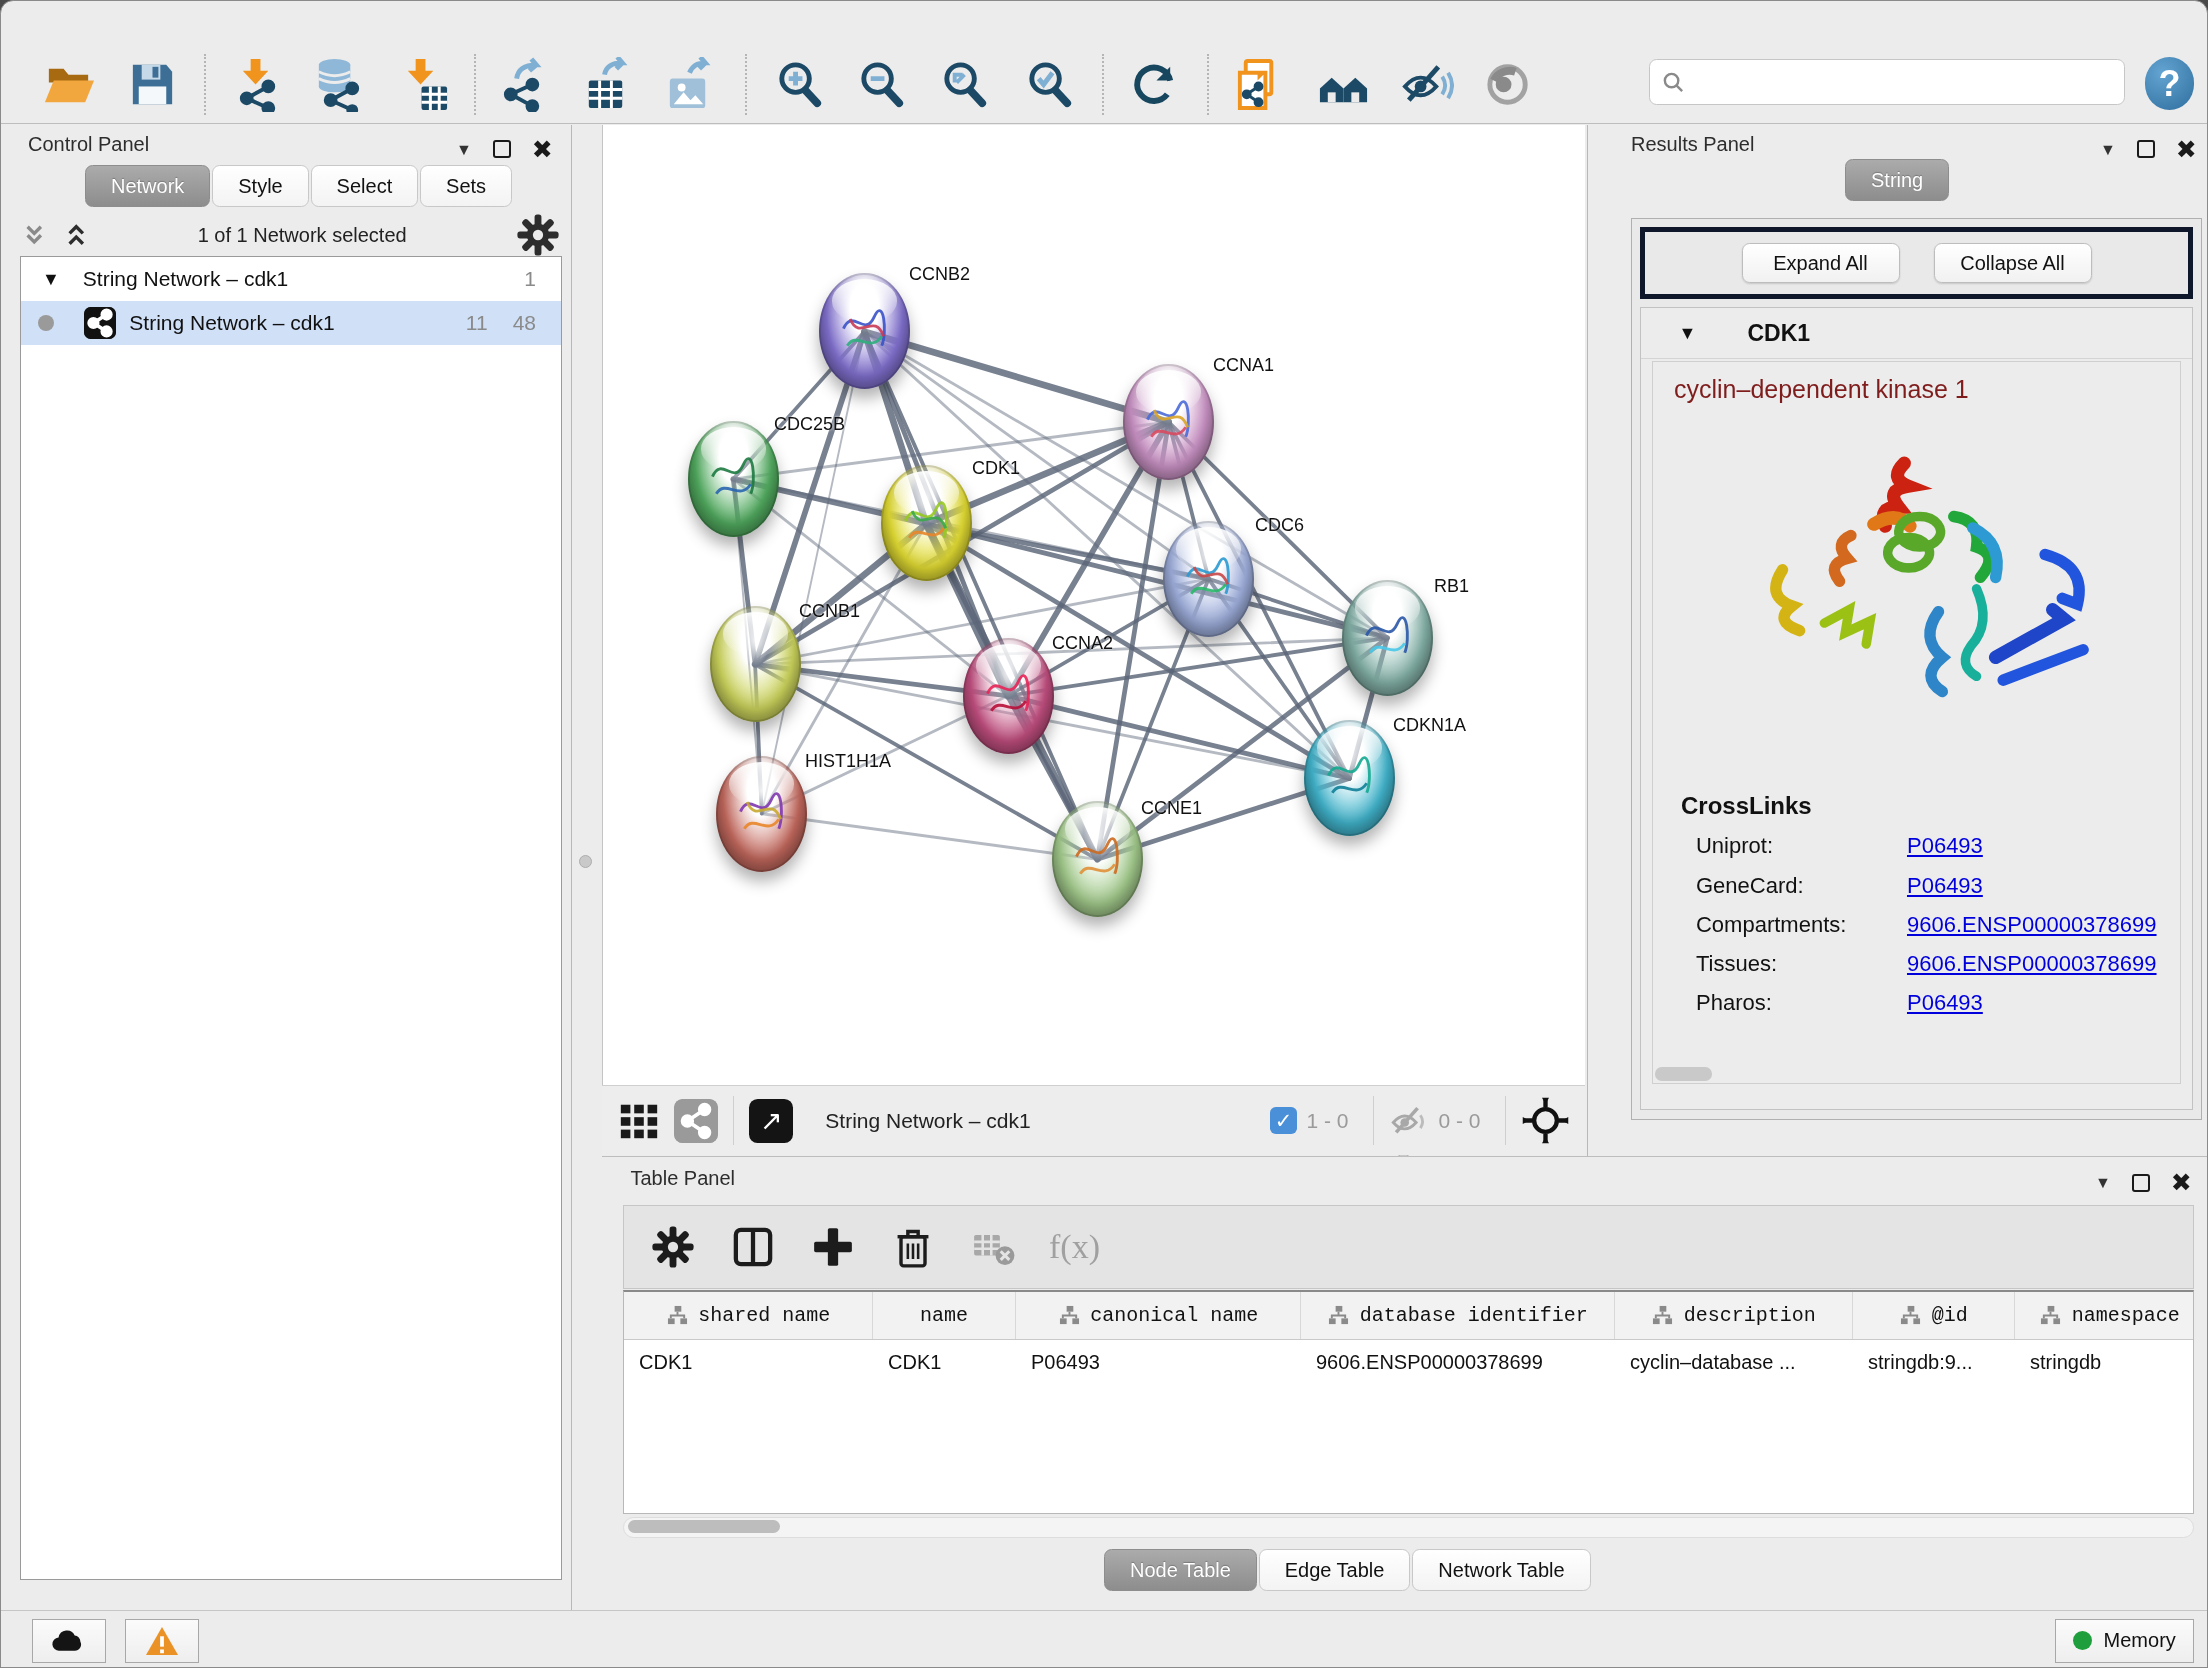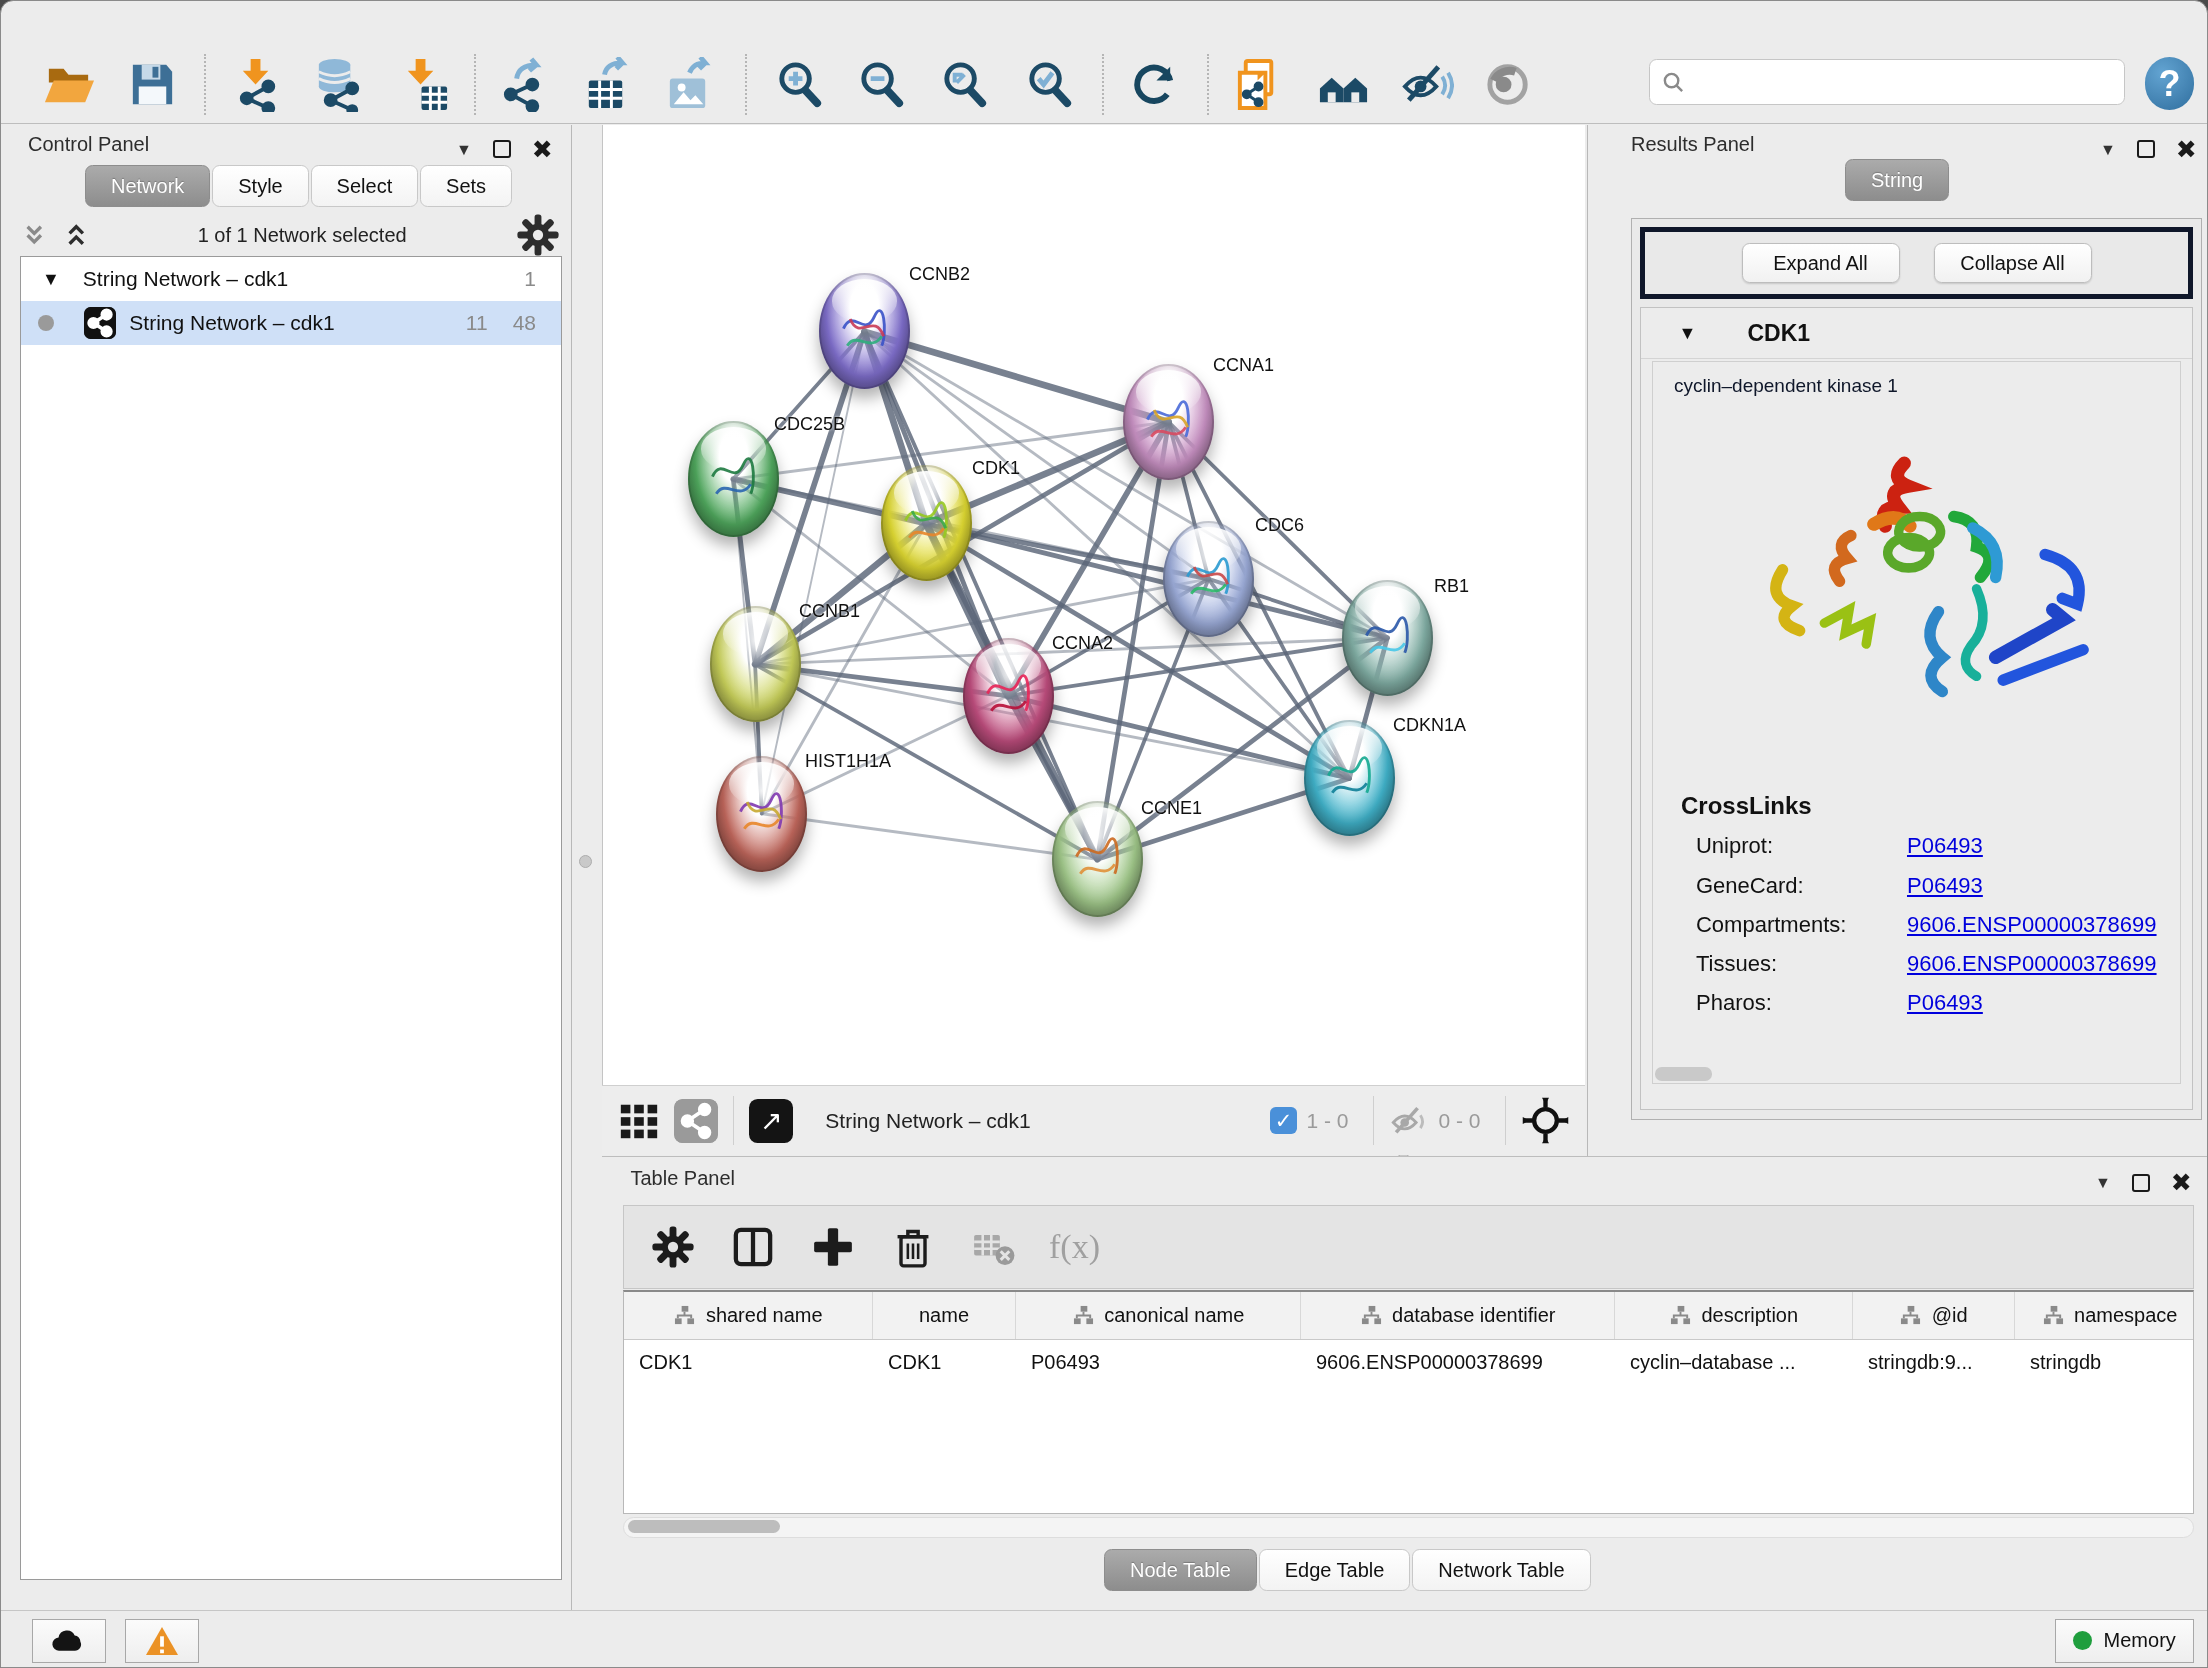--- a/index.html
+++ b/index.html
@@ -68,36 +68,36 @@
   
   #results-panel{position:absolute;left:1586px;top:124px;width:623px;height:1486px;background:#ececec;border-left:1px solid #b8b8b8;}
   #string-tab{left:257px;top:34px;}
   #rp-outer{position:absolute;left:43px;top:93px;width:571px;height:902px;background:#e9e9e9;border:1.9px solid #b0b0b0;}
   #rp-buttons{position:absolute;left:7.6px;top:7.6px;right:7.6px;height:72px;border:5px solid #0f172a;display:flex;align-items:center;justify-content:center;gap:34px;}
   .rp-btn{min-width:158px;height:40px;background:linear-gradient(#ffffff,#f1f1f1);border:1px solid #bdbdbd;border-radius:7.6px;font-size:20px;text-align:center;line-height:38px;color:#111;box-shadow:0 1px 1.9px rgba(0,0,0,.15);}
   #rp-entry{position:absolute;left:7.6px;top:88px;right:7.6px;bottom:9.5px;border:1px solid #c2c2c2;background:#ececec;}
   #rp-entry-header{height:51px;display:flex;align-items:center;padding-left:38px;gap:51px;border-bottom:1px solid #d4d4d4;}
   #rp-gene{font-size:23px;font-weight:bold;color:#111;}
   #rp-body{position:absolute;left:11.4px;top:53px;right:11.4px;bottom:25px;border:1px solid #cfcfcf;background:#ececec;}
-  #rp-desc{font-size:19px;color:#0f172a;padding:13.3px 0 0 21px;}
+  #rp-desc{font-size:25px;color:#7f1d1d;padding:13.3px 0 0 21px;}
   #protein-img{position:absolute;left:38px;top:67px;}
   #crosslinks{position:absolute;left:28px;top:430px;font-family:Liberation Sans, sans-serif;}
   #crosslinks-title{font-size:24px;font-weight:bold;color:#111;margin-bottom:9.5px;}
   .cl-row{display:flex;margin:13.3px 0;font-size:22px;}
   .cl-label{width:226px;color:#111;padding-left:15px;}
   .cl-link{color:#0000dd;text-decoration:underline;}
   #rp-scroll{position:absolute;left:1.9px;bottom:1.9px;width:57px;height:13.3px;background:#c9c9c9;border-radius:6.7px;}
 
   
   #table-panel{position:absolute;left:601px;top:1155px;width:1607px;height:455px;background:#ececec;border-top:1px solid #bdbdbd;}
   #tp-toolbar{position:absolute;left:21px;top:48px;width:1571px;height:84px;background:#e4e4e4;border:1px solid #c6c6c6;display:flex;align-items:center;gap:32px;padding-left:25px;}
   .tp-icon{width:48px;height:48px;}
   #fx-label{font-family:"Liberation Serif","DejaVu Serif",serif;font-size:34px;color:#a0a0a0;}
   #data-table{position:absolute;left:21px;top:133px;width:1571px;height:224px;background:#fff;border:1px solid #b8b8b8;border-top:2.9px solid #8a8a8a;overflow:hidden;}
-  #thead{display:flex;height:48px;background:#f2f2f2;border-bottom:1.9px solid #cicic1;border-bottom:1.9px solid #c9c9c9;}
+  #thead{display:flex;height:48px;background:#f2f2f2;border-bottom:1.9px solid #cicic1;border-bottom:1.9px solid #c9c9c9;font-family:Liberation Mono, monospace;}
   .th{display:flex;align-items:center;justify-content:center;gap:9.5px;font-size:20px;color:#111;border-right:1px solid #d8d8d8;overflow:hidden;white-space:nowrap;flex:none;}
   #trow{display:flex;height:44px;align-items:center;}
   .td{font-size:20px;color:#111;padding-left:15px;overflow:hidden;white-space:nowrap;flex:none;}
   #tp-scrollbar{position:absolute;left:21px;top:360px;width:1571px;height:21px;background:#f4f4f4;border:1px solid #ddd;border-radius:10.5px;}
   #tp-thumb{position:absolute;left:3.8px;top:1.9px;width:152px;height:13.3px;background:#bdbdbd;border-radius:7.6px;}
   #table-tabs{left:502px;top:392px;}
 
   
   #status-bar{position:absolute;left:0;top:1609px;width:100%;height:59px;background:#ececec;border-top:1px solid #c6c6c6;}
   .sb-btn{position:absolute;top:7.6px;height:44px;background:linear-gradient(#fbfbfb,#eee);border:1.9px solid #a8a8a8;display:flex;align-items:center;justify-content:center;}

